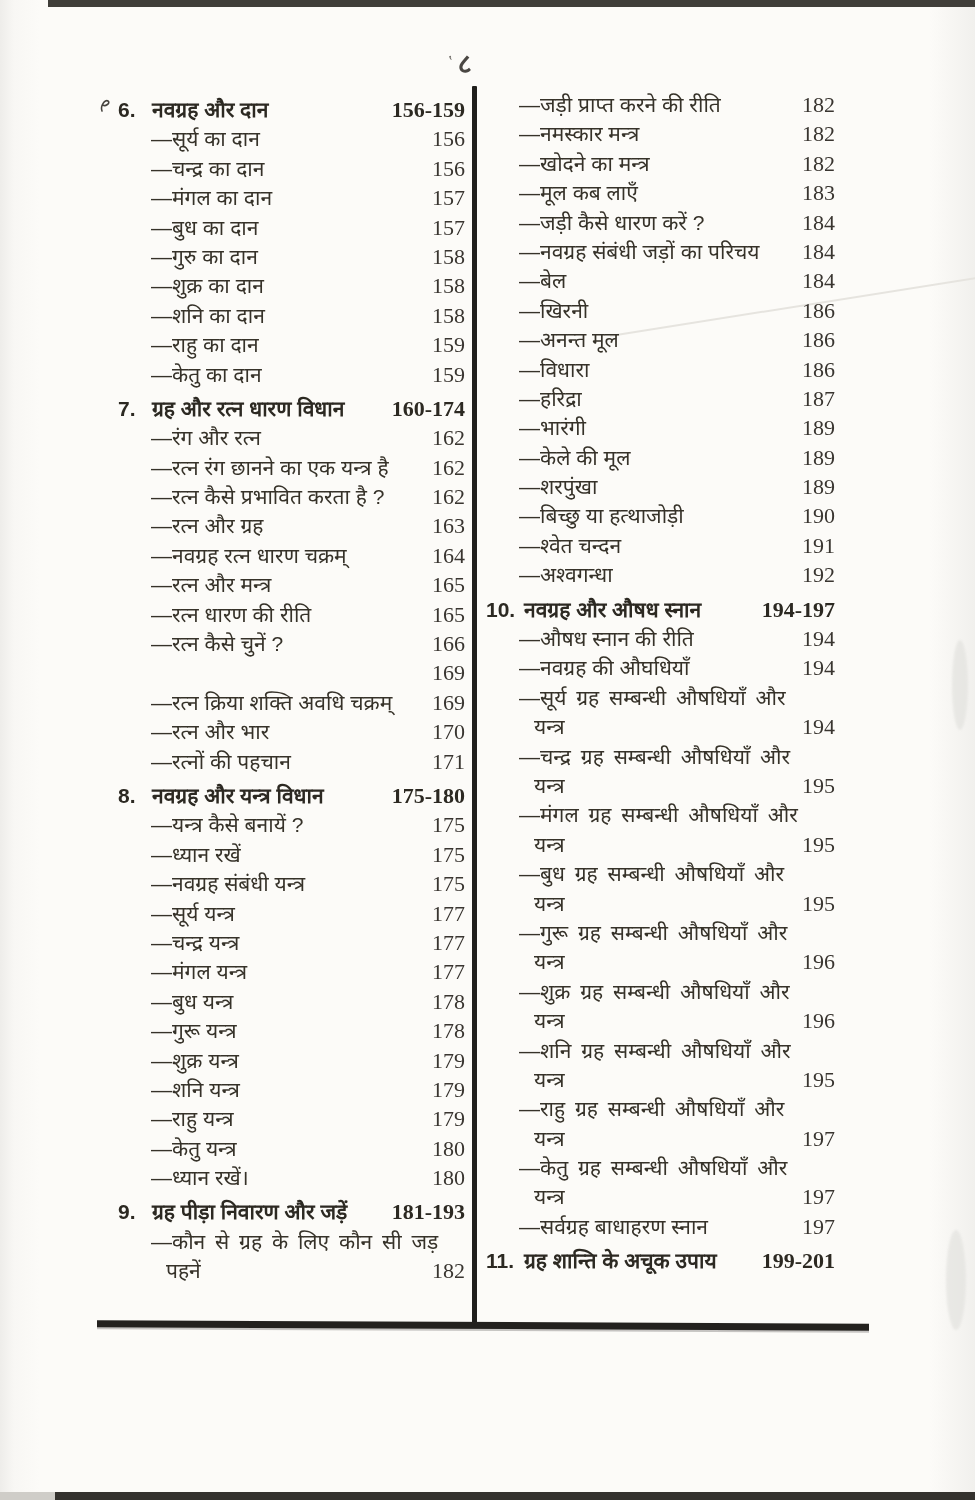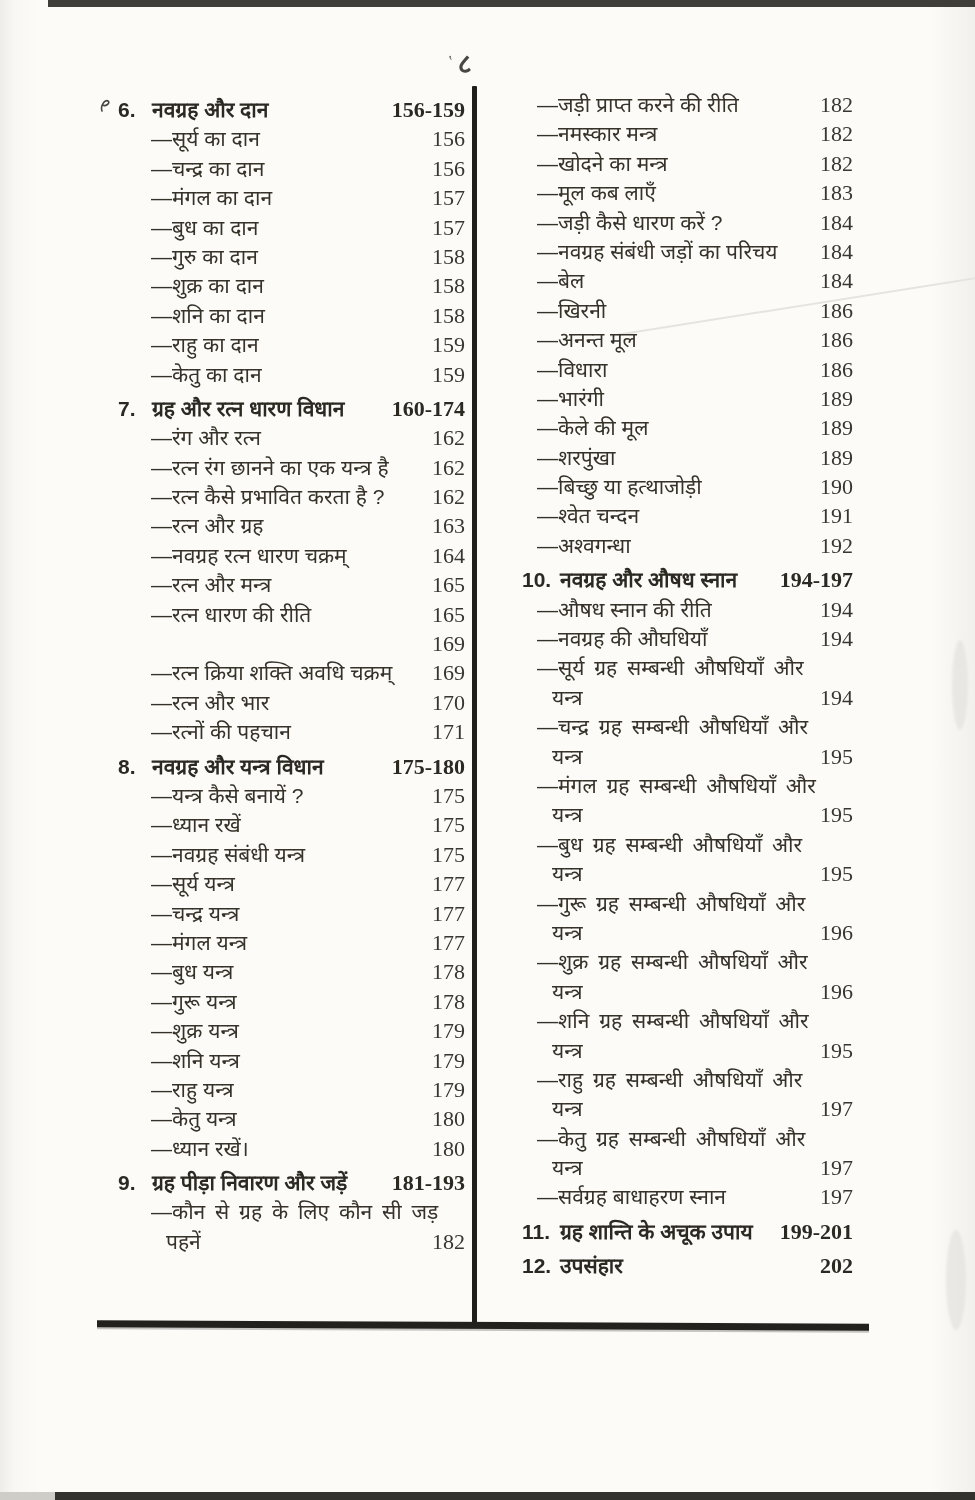--- a/index.html
+++ b/index.html
@@ -47,30 +47,30 @@
   .crease{
     position:absolute;left:610px;top:335px;width:370px;height:2px;
     background:#e6e4df;transform:rotate(-9deg);transform-origin:left center;
   }
   .smudge{position:absolute;background:#dededa;border-radius:50%;opacity:.55;filter:blur(1px);}
   .smudge.s1{left:952px;top:640px;width:16px;height:90px;}
   .smudge.s2{left:946px;top:1230px;width:20px;height:100px;}
 
   .col{position:absolute;top:90px;}
   .col-left{left:118px;width:347px;}
-  .col-right{left:504px;width:349px;}
+  .col-right{left:486px;width:349px;}
 
   .row{
     display:flex;align-items:baseline;
     height:29.4px;line-height:29.4px;
     font-size:21px;color:#363229;white-space:nowrap;
   }
   .row.sec{font-weight:bold;color:#2c2922;margin-top:5px;}
   .row .num{flex:none;width:34px;}
-  .col-right .row .num{width:38px;margin-left:18px;}
+  .col-right .row .num{width:38px;}
   .row.sub .title{padding-left:33px;}
   .row.cont .title{padding-left:48px;}
   .row.just .title{word-spacing:4px;text-align:right;}
   .row .pg{
     margin-left:auto;flex:none;padding-left:6px;
     font-family:"Liberation Serif","DejaVu Serif",serif;
     font-size:22px;color:#393530;
   }
   .row.sec .pg{font-weight:bold;color:#2c2922;}
 </style>
@@ -167,20 +167,24 @@
       </div>
       <div class="row sub">
         <span class="title">—रत्न और मन्त्र</span>
         <span class="pg">165</span>
       </div>
       <div class="row sub">
         <span class="title">—रत्न धारण की रीति</span>
         <span class="pg">165</span>
       </div>
       <div class="row sub">
+        <span class="title">—रत्न कैसे चुनें ?</span>
+        <span class="pg">166</span>
+      </div>
+      <div class="row sub">
         <span class="pg">169</span>
       </div>
       <div class="row sub">
         <span class="title">—रत्न क्रिया शक्ति अवधि चक्रम्</span>
         <span class="pg">169</span>
       </div>
       <div class="row sub">
         <span class="title">—रत्न और भार</span>
         <span class="pg">170</span>
       </div>
@@ -294,20 +298,24 @@
       </div>
       <div class="row sub">
         <span class="title">—अनन्त मूल</span>
         <span class="pg">186</span>
       </div>
       <div class="row sub">
         <span class="title">—विधारा</span>
         <span class="pg">186</span>
       </div>
       <div class="row sub">
+        <span class="title">—हरिद्रा</span>
+        <span class="pg">187</span>
+      </div>
+      <div class="row sub">
         <span class="title">—भारंगी</span>
         <span class="pg">189</span>
       </div>
       <div class="row sub">
         <span class="title">—केले की मूल</span>
         <span class="pg">189</span>
       </div>
       <div class="row sub">
         <span class="title">—शरपुंखा</span>
         <span class="pg">189</span>
@@ -411,22 +419,17 @@
       </div>
       <div class="row sub">
         <span class="title">—सर्वग्रह बाधाहरण स्नान</span>
         <span class="pg">197</span>
       </div>
       <div class="row sec">
         <span class="num">11.</span>
         <span class="title">ग्रह शान्ति के अचूक उपाय</span>
         <span class="pg">199-201</span>
       </div>
-      <div class="row sec">
-        <span class="num">12.</span>
-        <span class="title">उपसंहार</span>
-        <span class="pg">202</span>
-      </div>
     </div>
 
   <div class="band-bottom-sliver"></div>
   <div class="band-bottom"></div>
 </div>
 
 </body></html>

